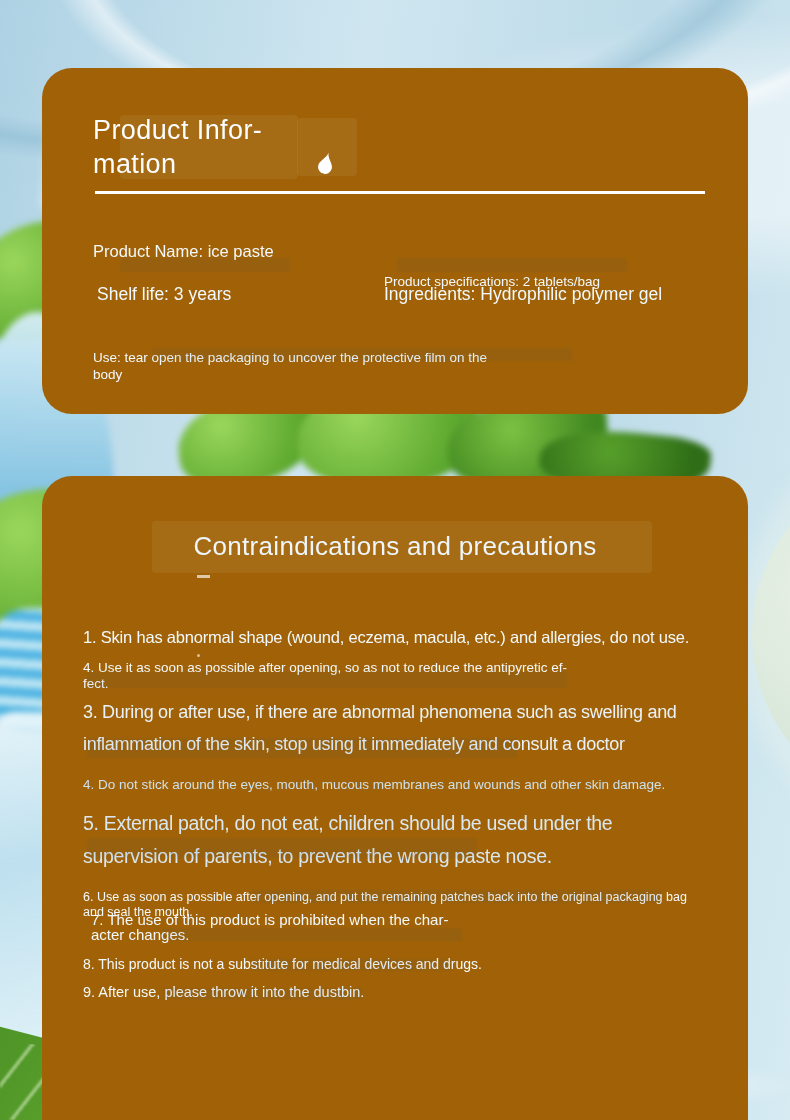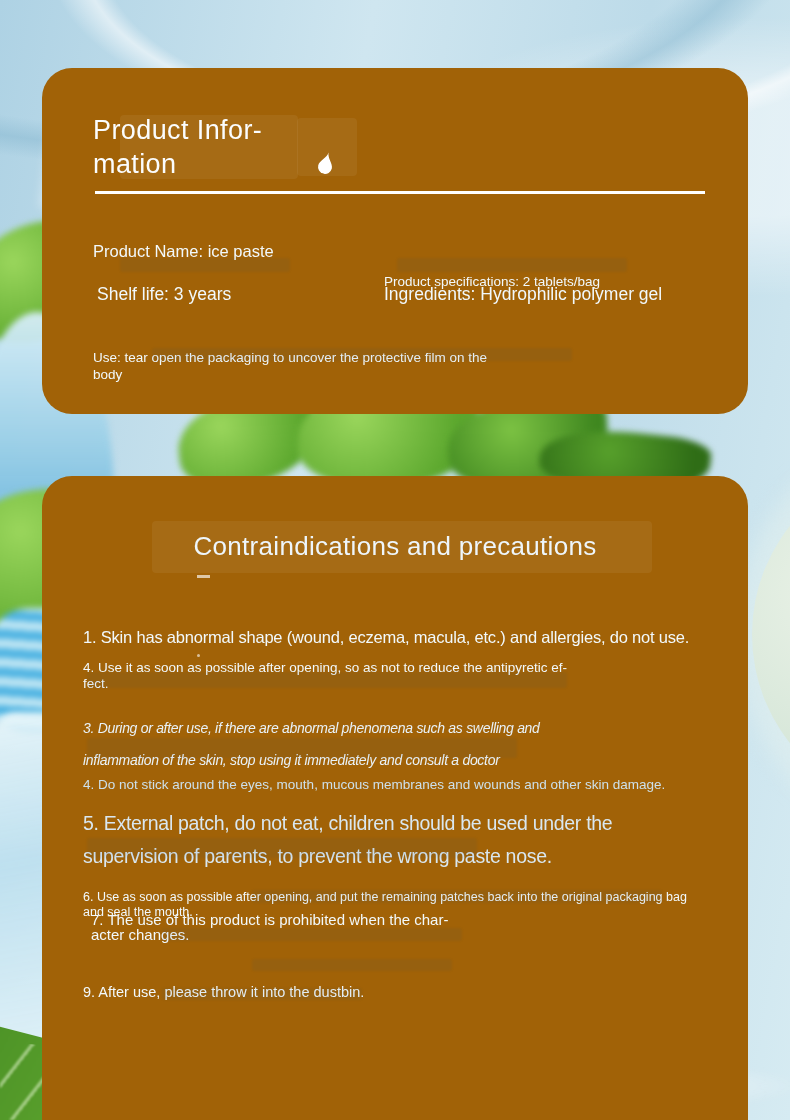--- a/index.html
+++ b/index.html
@@ -68,21 +68,21 @@
   .pc-ingredients{left:342px;top:216px;font-size:17.5px;}
   .pc-use{left:51px;top:258px;font-size:13.5px;line-height:17px;width:470px;margin-top:23px;}
 
   
   .cc-title{left:0;top:55px;width:100%;text-align:center;font-size:26px;color:#eef6fb;letter-spacing:.3px;}
   .cc-dash{left:155px;top:99px;width:13px;height:3px;background:rgba(255,255,255,.65);}
   .cc-dot{left:155px;top:178px;width:3px;height:3px;background:rgba(255,255,255,.6);border-radius:50%;}
   .item{left:41px;width:652px;}
   .item-1{top:152px;font-size:16.5px;letter-spacing:-.2px;}
   .item-2{top:184px;font-size:13.5px;line-height:16px;}
-  .item-3{top:236px;font-size:14px;line-height:32px;letter-spacing:-.3px;color:#e9f2f8;font-style:italic;}
+  .item-3{top:220px;font-size:18px;line-height:32px;letter-spacing:-.3px;color:#e9f2f8;}
   .item-4{top:301px;font-size:13.5px;color:#cde0ea;}
   .item-5{top:331px;font-size:19.5px;line-height:33px;letter-spacing:-.3px;color:#d9e7f0;}
   .item-6{top:401px;font-size:12.5px;line-height:15px;margin-top:13px;}
   .item-7{top:436px;font-size:15px;line-height:15px;margin-left:8px;}
   .item-8{top:480px;font-size:14px;}
   .item-9{top:508px;font-size:14.5px;}
 </style>
 </head>
 <body>
 
@@ -143,20 +143,21 @@
 fect.</div>
   <div class="item item-3 txt pre">3. During or after use, if there are abnormal phenomena such as swelling and
 inflammation of the skin, stop using it immediately and consult a doctor</div>
   <div class="item item-4 txt pre">4. Do not stick around the eyes, mouth, mucous membranes and wounds and other skin damage.</div>
   <div class="item item-5 txt pre">5. External patch, do not eat, children should be used under the
 supervision of parents, to prevent the wrong paste nose.</div>
   <div class="item item-6 txt pre">6. Use as soon as possible after opening, and put the remaining patches back into the original packaging bag
 and seal the mouth.</div>
   <div class="item item-7 txt pre">7. The use of this product is prohibited when the char-
 acter changes.</div>
+  <div class="item item-8 txt pre">8. This product is not a substitute for medical devices and drugs.</div>
   <div class="item item-9 txt pre">9. After use, please throw it into the dustbin.</div>
 
   <div class="smudge" style="left:45px;top:196px;width:480px;height:16px;"></div>
   <div class="smudge" style="left:45px;top:262px;width:430px;height:20px;"></div>
   <div class="smudge" style="left:45px;top:362px;width:390px;height:20px;"></div>
   <div class="smudge" style="left:210px;top:414px;width:410px;height:13px;"></div>
   <div class="smudge" style="left:120px;top:452px;width:300px;height:13px;"></div>
   <div class="smudge" style="left:210px;top:483px;width:200px;height:12px;"></div>
   <div class="smudge" style="left:120px;top:512px;width:200px;height:12px;"></div>
 </div>

